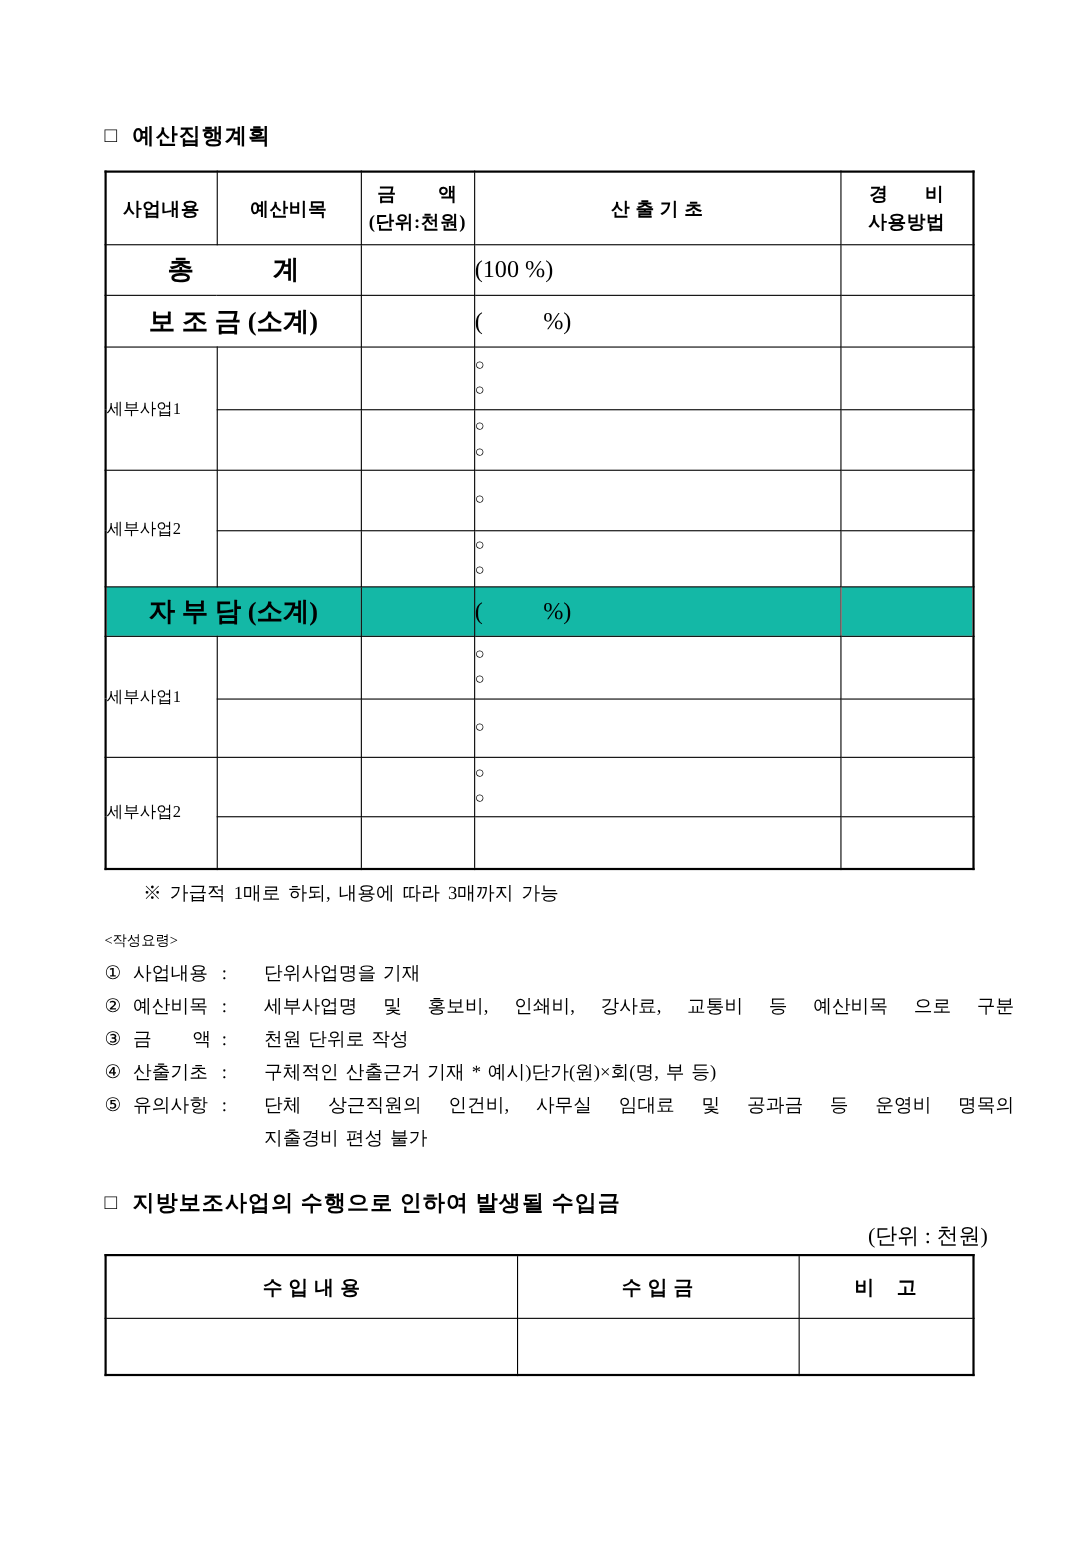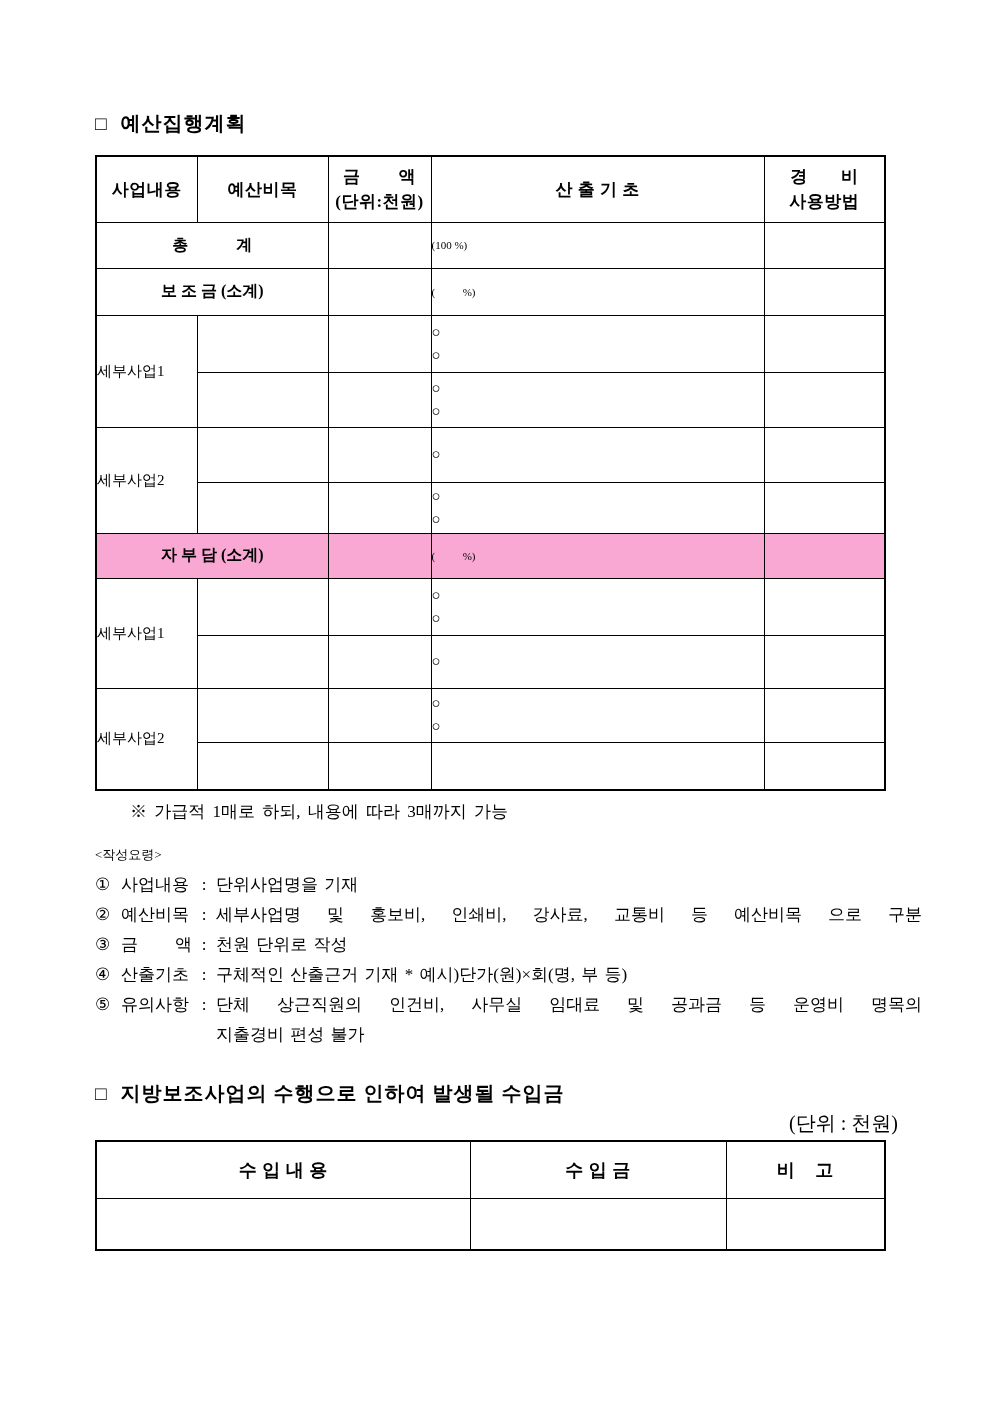--- a/index.html
+++ b/index.html
@@ -42,48 +42,48 @@
   #budget-table tr:nth-child(10){height:53px}
   #budget-table tr:nth-child(11){height:54px}
   #budget-table tr:nth-child(12){height:48px}
 
   .bth {
     font-weight:bold; text-align:center; vertical-align:middle;
     font-size:17px; line-height:25px; white-space:pre-wrap; letter-spacing:0.5px;
   }
   .grp {
     font-weight:bold; text-align:center; vertical-align:middle;
-    font-size:16px; white-space:pre-wrap;
+    font-size:24px; white-space:pre-wrap;
   }
   .detail {
     font-size:15px; text-align:left; vertical-align:middle;
     padding-left:6px; white-space:pre;
   }
   .basis {
-    font-size:11px; text-align:left; vertical-align:middle;
+    font-size:22px; text-align:left; vertical-align:middle;
     padding-left:2px; white-space:pre-wrap;
   }
   .circles {
     font-size:15px; line-height:23px; text-align:left; vertical-align:middle;
     padding-left:9px; white-space:pre-wrap;
   }
-  .shaded { background:#f9a8d4; }
+  .shaded { background:#14b8a6; }
 
   
   #note {
     position:absolute; left:92px; top:800px;
     font-size:17px; word-spacing:3px; white-space:pre;margin-left:38px;
   }
   #guide { position:absolute; left:95px; top:840px; width:827px; }
   #guide-title { font-size:13px; line-height:30px; }
   .g-item { display:flex; font-size:17px; line-height:30px; word-spacing:2px; }
   .g-num   { width:26px; flex:none; }
   .g-label { width:71px; flex:none; text-align:justify; text-align-last:justify; margin-right:7px; }
   .g-colon { width:10px; flex:none; text-align:center; margin-right:7px; }
-  .g-text  { flex:1; }
+  .g-text  { flex:1;margin-left:24px; }
   .g-just  { text-align:justify; text-align-last:justify; }
   .g-line  { display:block; }
   .g-line2 { display:block; }
 
   
   #unit-note {
     position:absolute; right:94px; top:1110px;
     font-size:20px; white-space:pre;
   }
   #income-table {

